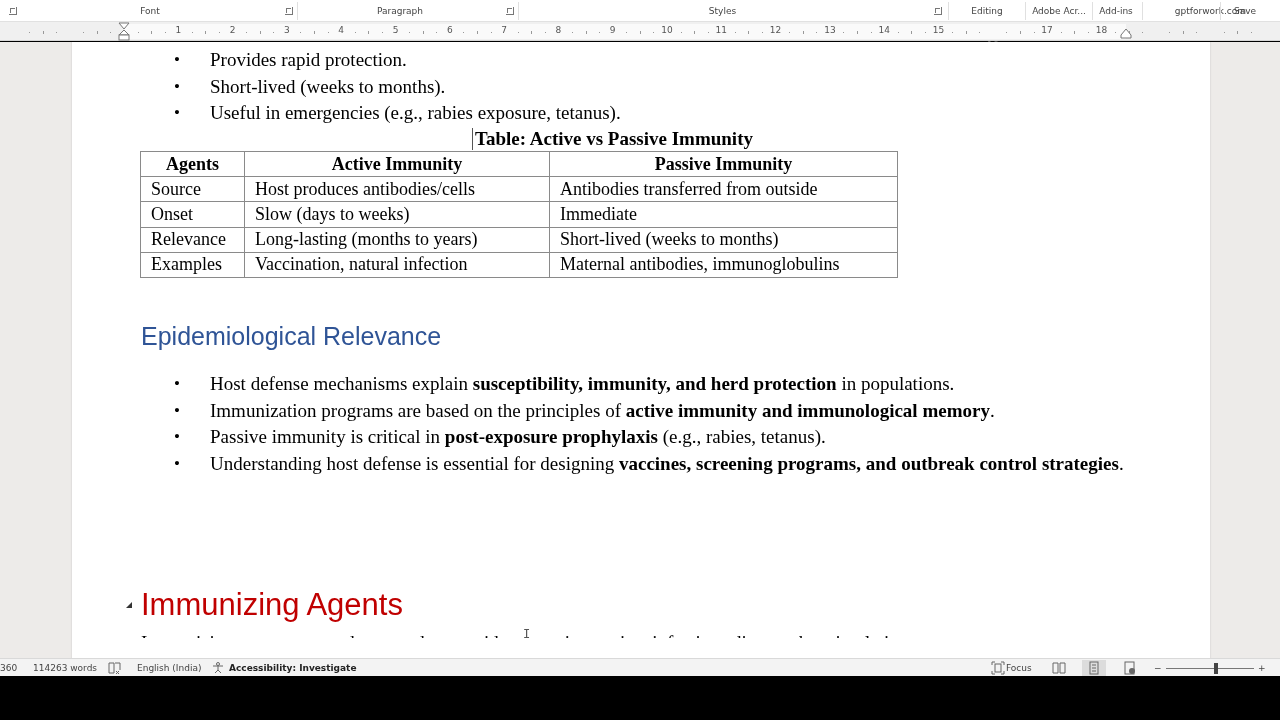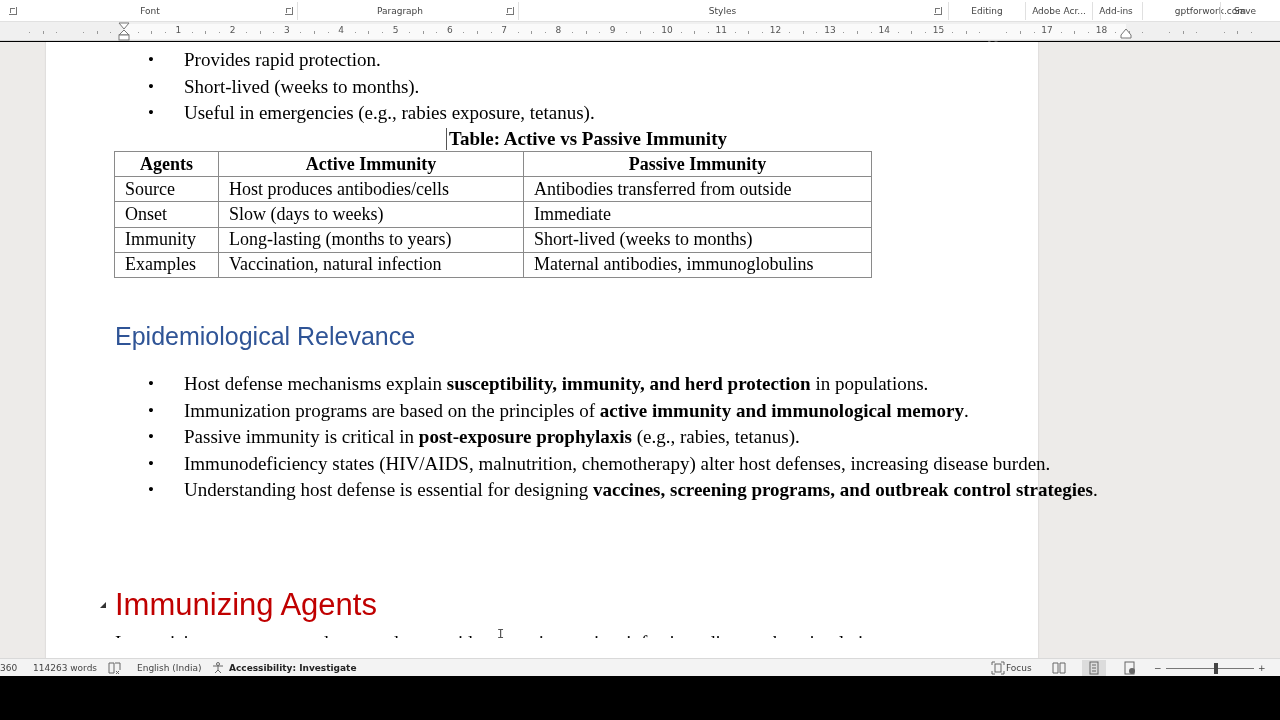--- a/index.html
+++ b/index.html
@@ -30,21 +30,21 @@
   .ruler .white { position: absolute; left: 124px; top: 2px; width: 1002px; height: 15px; background: #fafafa; }
   .ruler .num { position: absolute; top: 3px; font-family: "DejaVu Sans", sans-serif; font-size: 9px; color: #555; transform: translateX(-50%); }
   .ruler .tick { position: absolute; top: 9px; width: 1px; height: 3px; background: #999; }
   .ruler .dot { position: absolute; top: 10px; width: 1px; height: 1px; background: #999; }
   .indent-marker { position: absolute; top: 0px; left: 118px; width: 12px; height: 19px; }
   .right-indent { position: absolute; top: 3px; left: 1120px; width: 12px; height: 14px; }
 
   
   .canvas { position: absolute; left: 0; top: 42px; width: 1280px; height: 616px; background: #edebe9; overflow: hidden; }
   .page {
-    position: absolute; left: 46px; top: -20px; width: 992px; height: 660px; background: #ffffff;
+    position: absolute; left: 72px; top: -20px; width: 1138px; height: 660px; background: #ffffff;
     box-shadow: 0 0 2px rgba(0,0,0,0.15);
     padding-left: 28px;
   }
   .doc { font-family: "Liberation Serif", serif; color: #000; }
 
   .char-heading { position: absolute; left: 69px; top: -2px; font-family: "Liberation Serif", serif; font-weight: bold; font-size: 21px; }
 
   ul.bullets { list-style: none; position: absolute; left: 100px; }
   ul.bullets li { position: relative; padding-left: 38px; font-size: 19px; line-height: 26.5px; }
   ul.bullets li::before { content: "•"; position: absolute; left: 2px; top: 0; font-size: 17px; }
@@ -235,39 +235,38 @@
           <td>Source</td>
           <td>Host produces antibodies/cells</td>
           <td>Antibodies transferred from outside</td>
         </tr>
         <tr>
           <td>Onset</td>
           <td>Slow (days to weeks)</td>
           <td>Immediate</td>
         </tr>
         <tr>
-          <td>Immunity</td>
+          <td>Relevance</td>
           <td>Long-lasting (months to years)</td>
           <td>Short-lived (weeks to months)</td>
         </tr>
         <tr>
           <td>Examples</td>
           <td>Vaccination, natural infection</td>
           <td>Maternal antibodies, immunoglobulins</td>
         </tr>
       </tbody>
     </table>
 
     <div class="h2-epi">Epidemiological Relevance</div>
 
     <ul class="bullets epi">
       <li><span>Host defense mechanisms explain </span><b>susceptibility, immunity, and herd protection</b><span> in populations.</span></li>
       <li style="padding-right:70px;"><span>Immunization programs are based on the principles of </span><b>active immunity and immunological memory</b><span>.</span></li>
       <li><span>Passive immunity is critical in </span><b>post-exposure prophylaxis</b><span> (e.g., rabies, tetanus).</span></li>
-      <li style="padding-right:40px;"><span>Immunodeficiency states (HIV/AIDS, malnutrition, chemotherapy) alter host defenses, increasing disease burden.</span></li>
       <li style="padding-right:20px;"><span>Understanding host defense is essential for designing </span><b>vaccines, screening programs, and outbreak control strategies</b><span>.</span></li>
     </ul>
 
     <div class="collapse-arrow"></div>
     <div class="h1-immun">Immunizing Agents</div>
     <div class="cut-line">Immunizing agents are products used to provide protection against infectious diseases by stimulating</div>
     <div class="ibeam">I</div>
   </div>
 </div>
 

